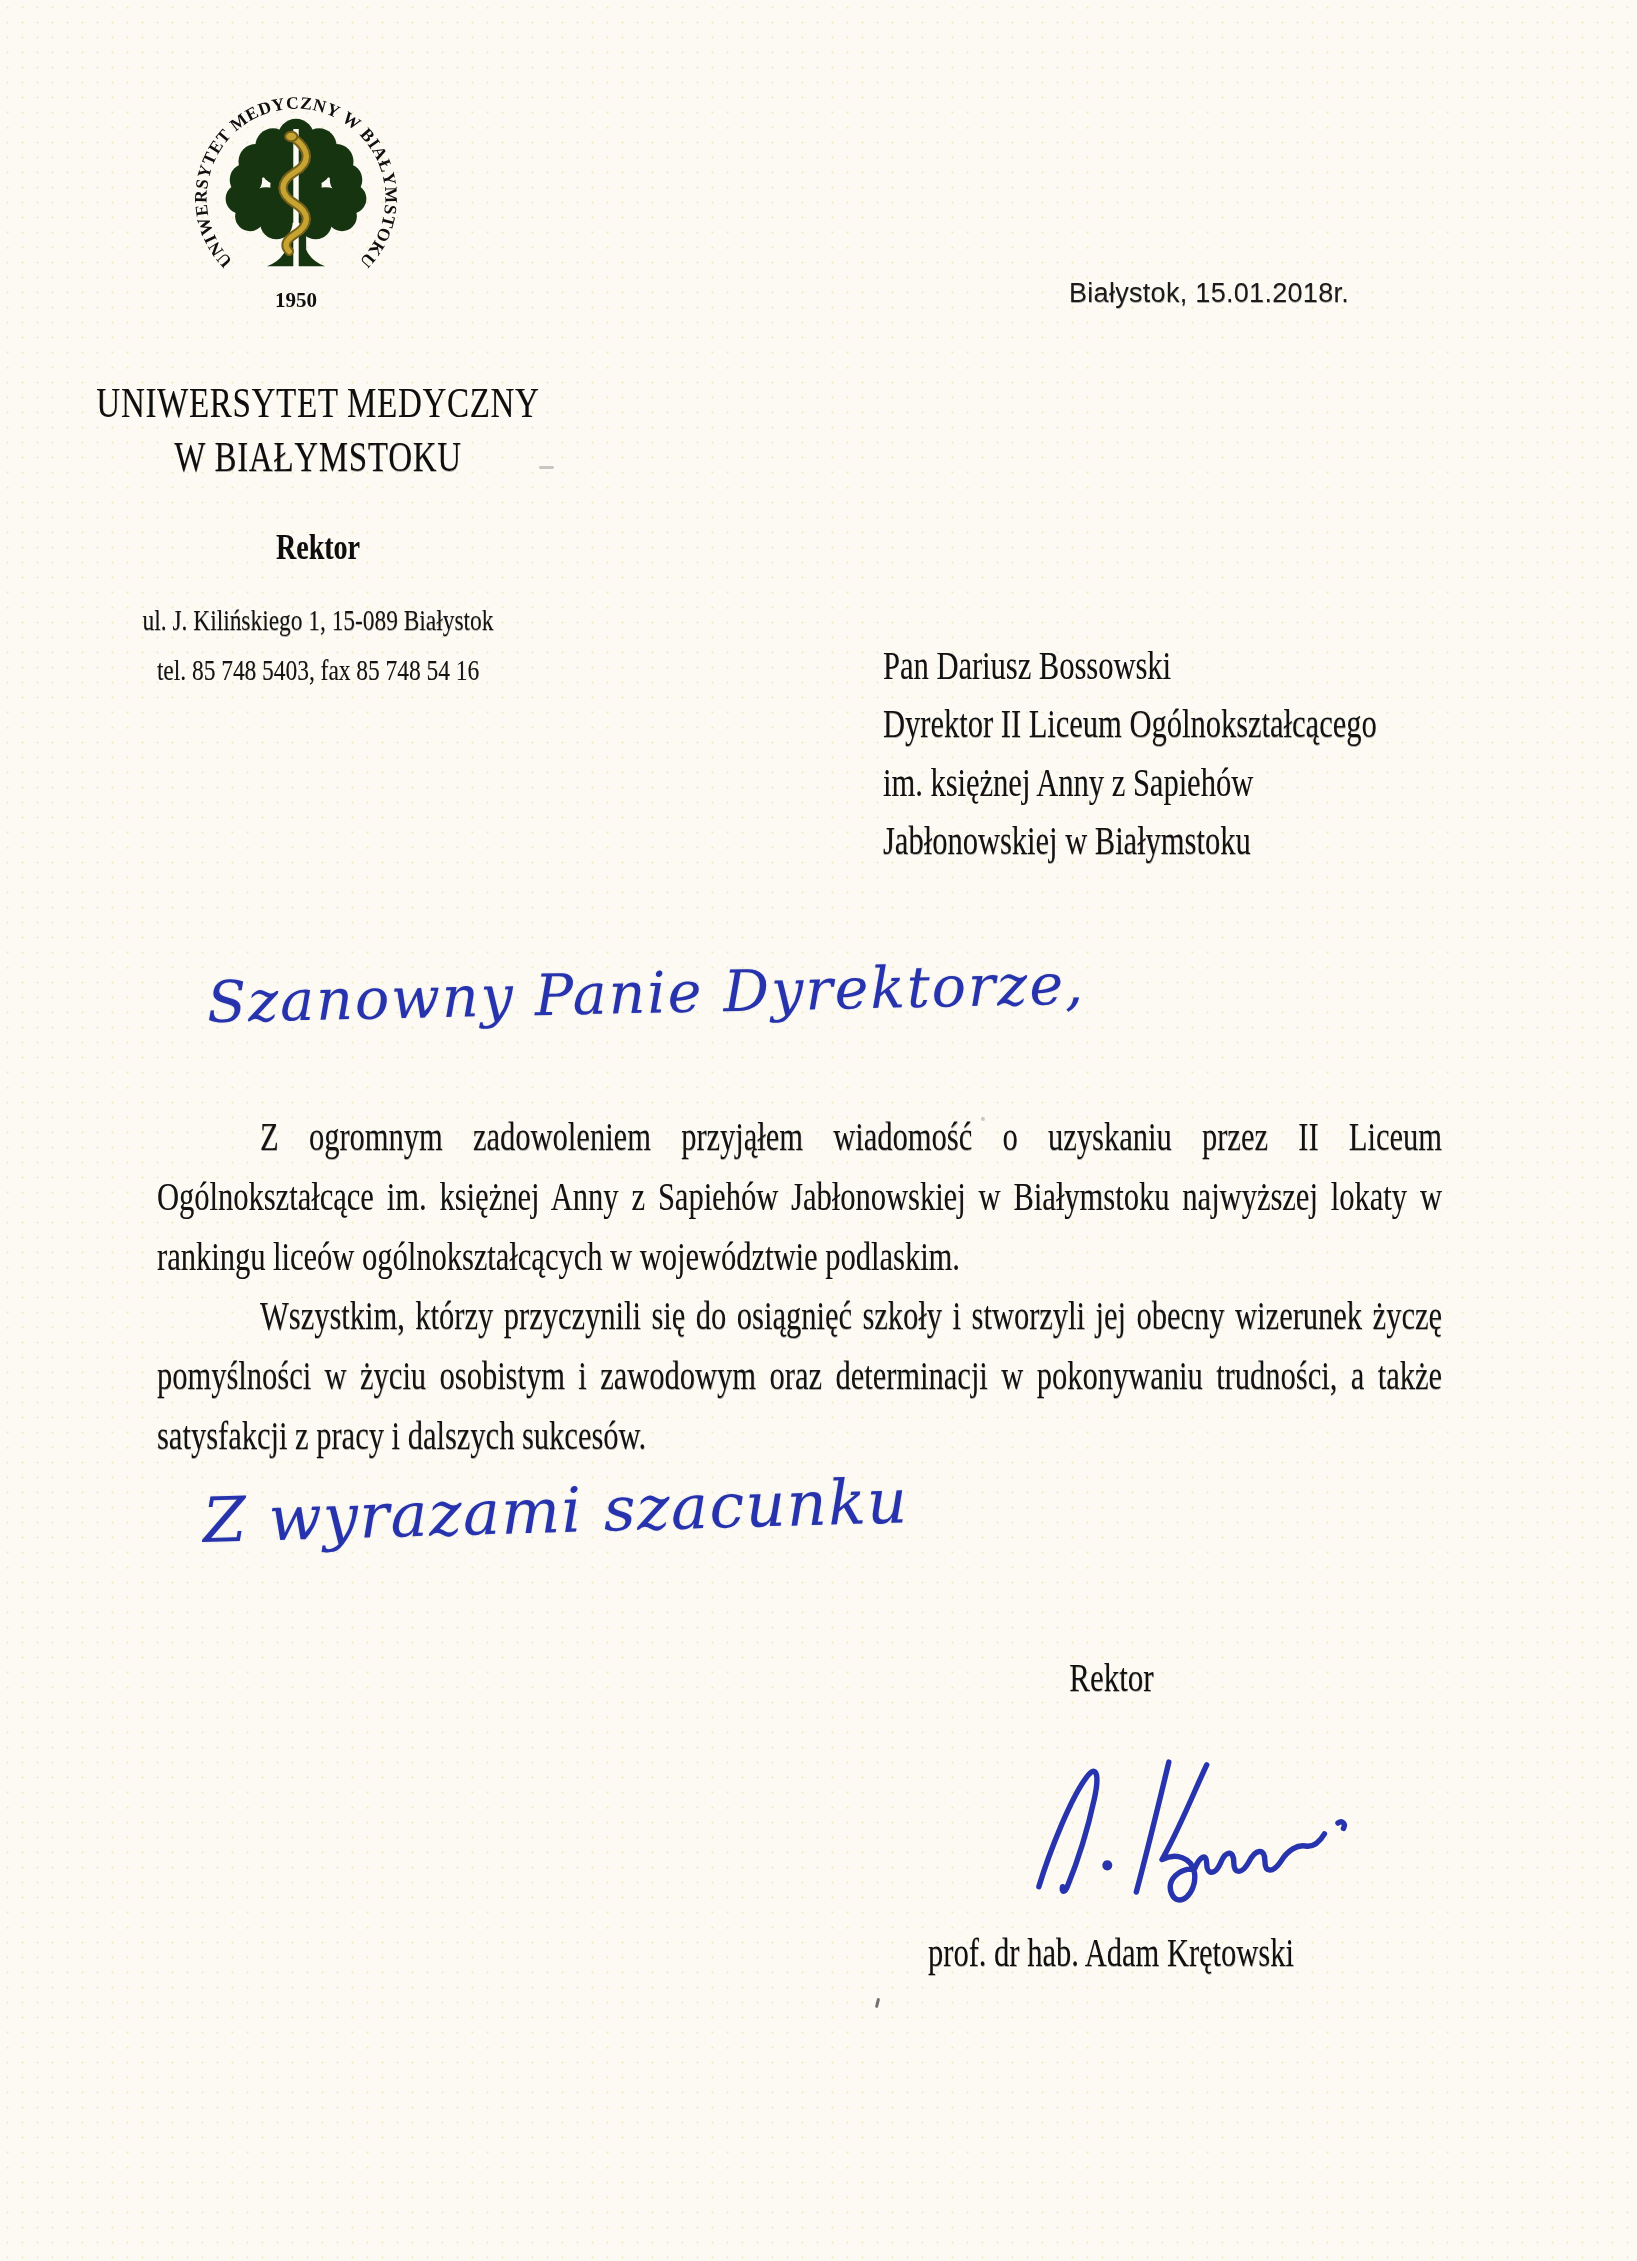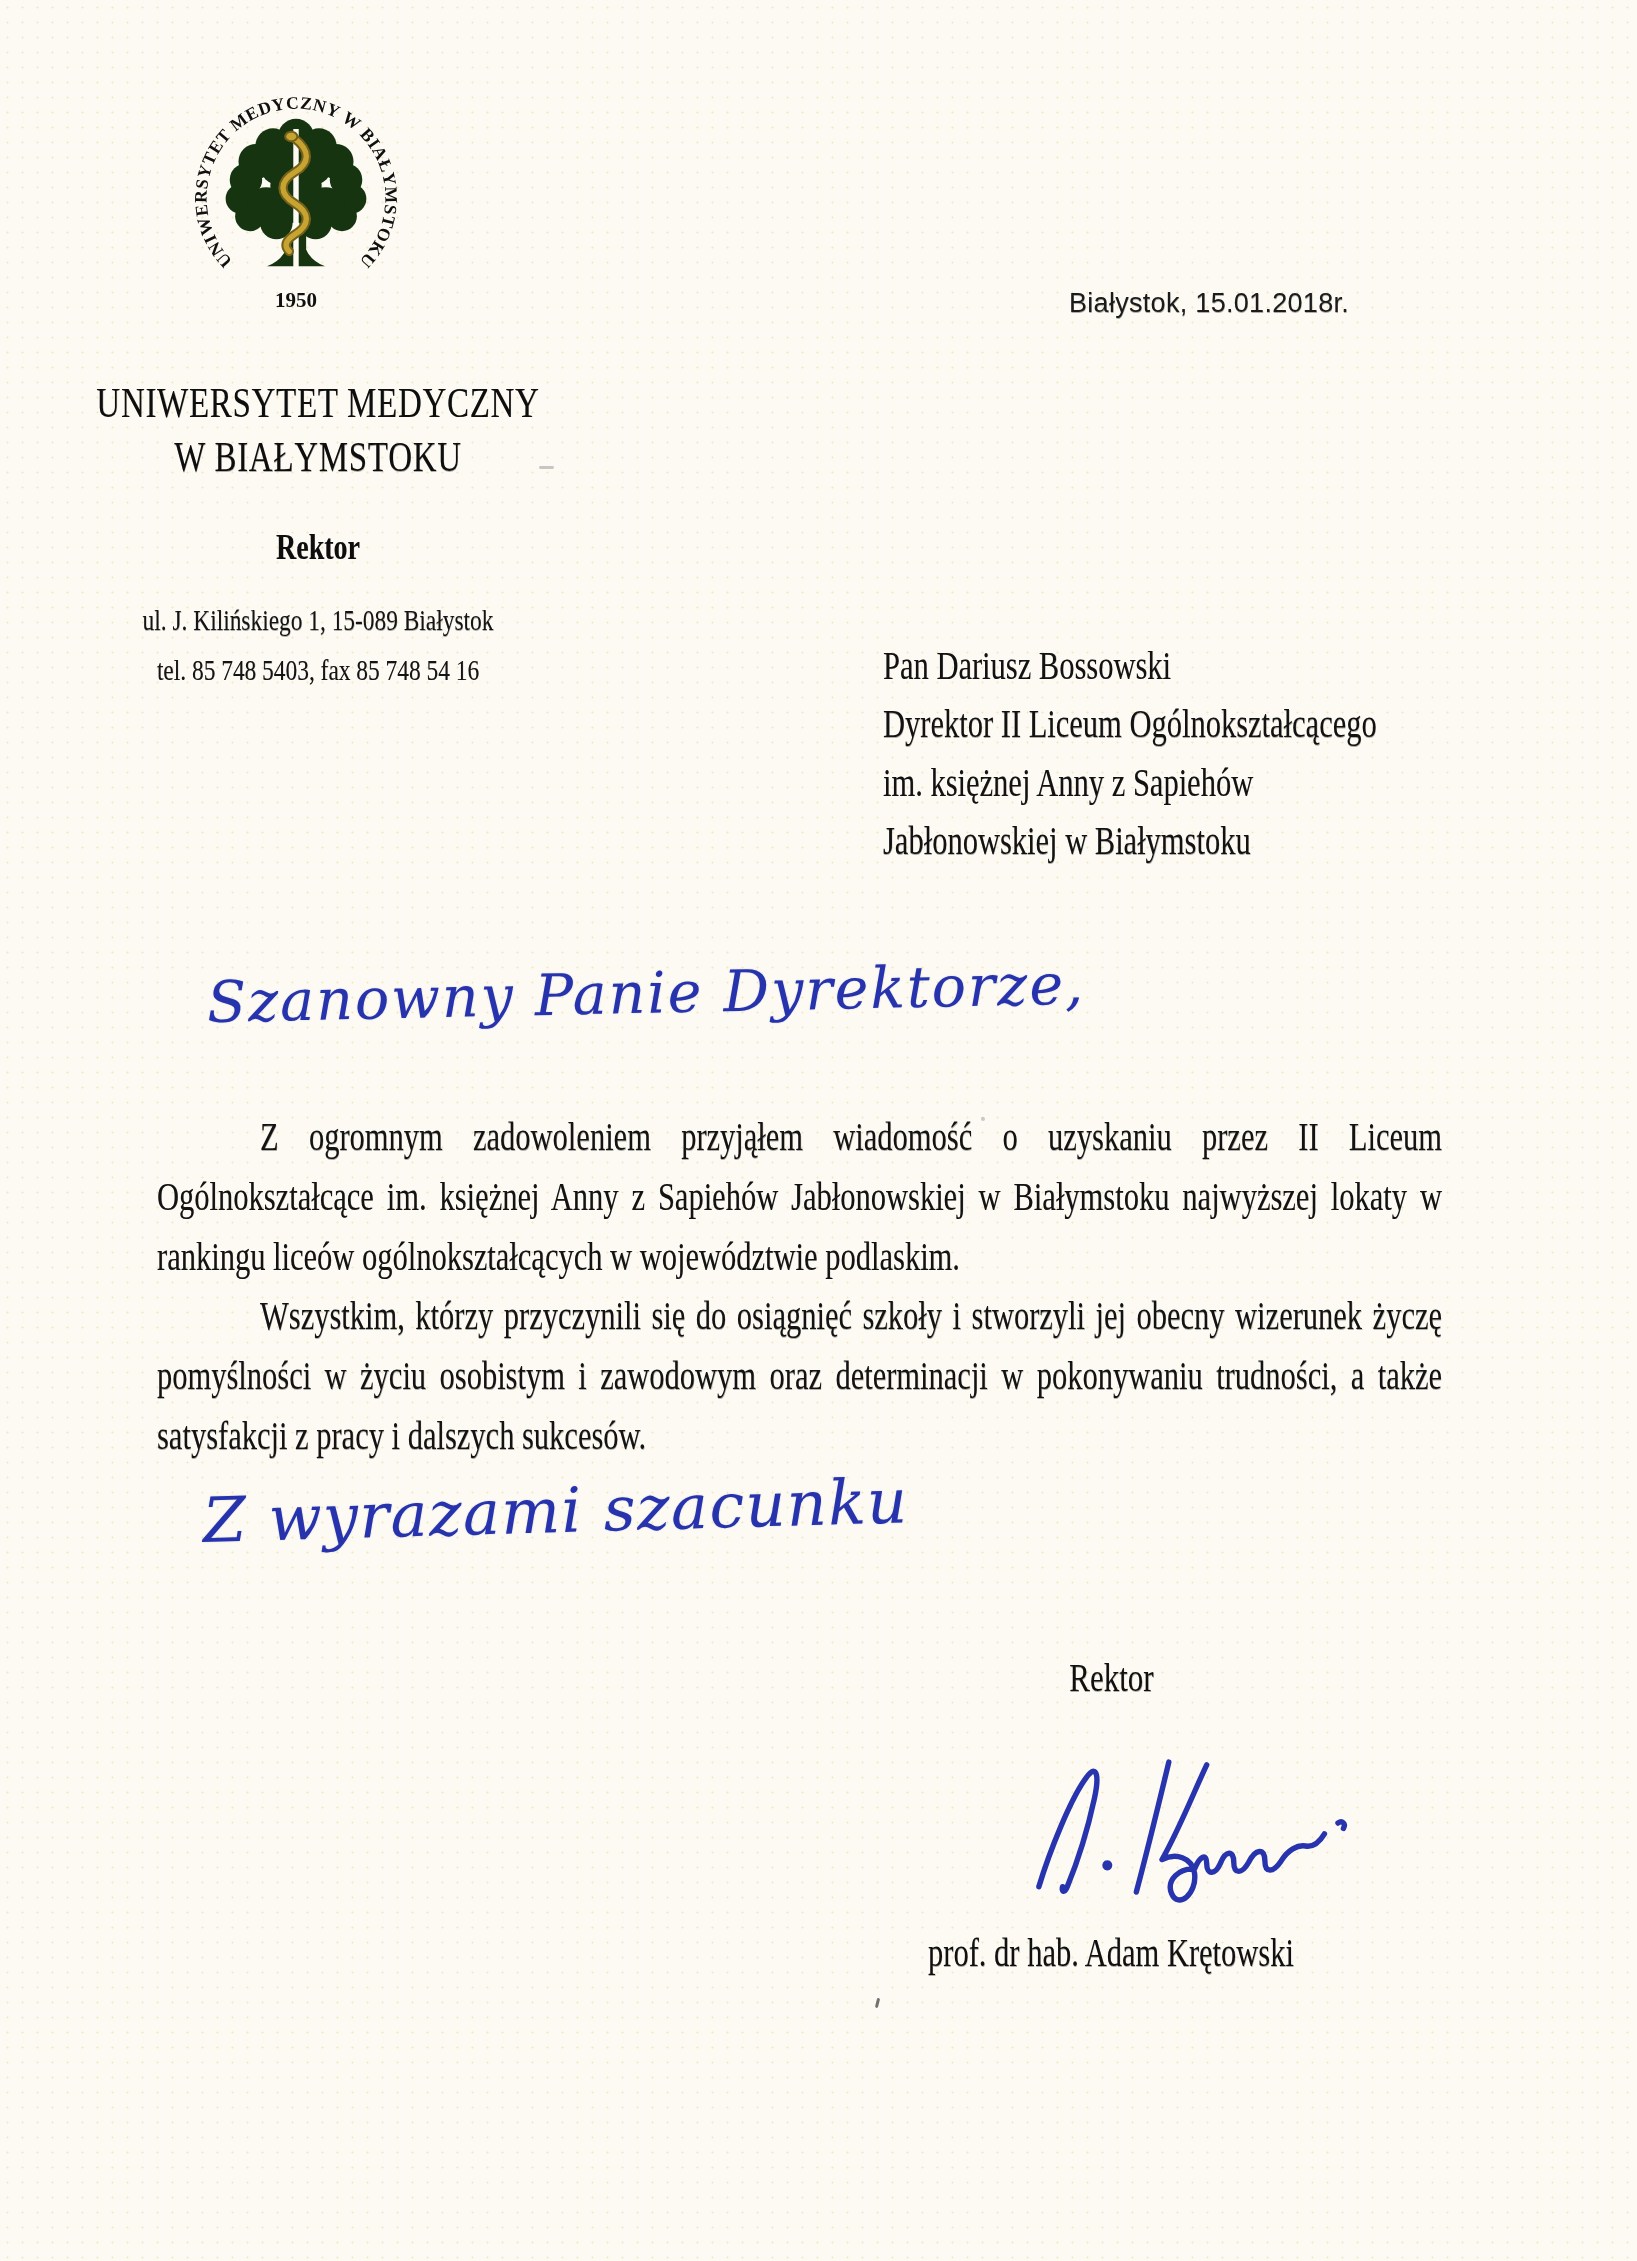--- a/index.html
+++ b/index.html
@@ -17,21 +17,21 @@
   .abs{position:absolute;}
   .condC{transform:scaleY(1.3);transform-origin:top center;}
   .condL{transform:scaleY(1.3);transform-origin:top left;}
   .scan{text-shadow:0.3px 0.5px 0.5px rgba(45,45,45,0.38);}
 
   .seal{left:184px;top:83px;width:224px;height:230px;}
   .ring-text{font-family:"Liberation Serif",serif;font-weight:600;font-size:26px;letter-spacing:1px;fill:#101010;}
   .year-text{font-family:"Liberation Serif",serif;font-weight:600;font-size:31px;fill:#101010;}
 
   .date-line{
-    left:1069px;top:288px;
+    left:1069px;top:278px;
     font-family:"Liberation Sans",sans-serif;
     font-size:27px;color:#1b1b1b;
     letter-spacing:0.3px;
   }
 
   .letterhead{left:81px;top:375px;width:474px;text-align:center;}
   .uni-name{font-size:33px;line-height:42px;letter-spacing:0.7px;color:#0e0e0e;}
   .office-title{left:81px;top:526px;width:474px;text-align:center;font-size:28px;font-weight:bold;color:#0e0e0e;}
   .address-block{left:81px;top:595px;width:474px;text-align:center;font-size:23.4px;line-height:38px;color:#141414;}
 

